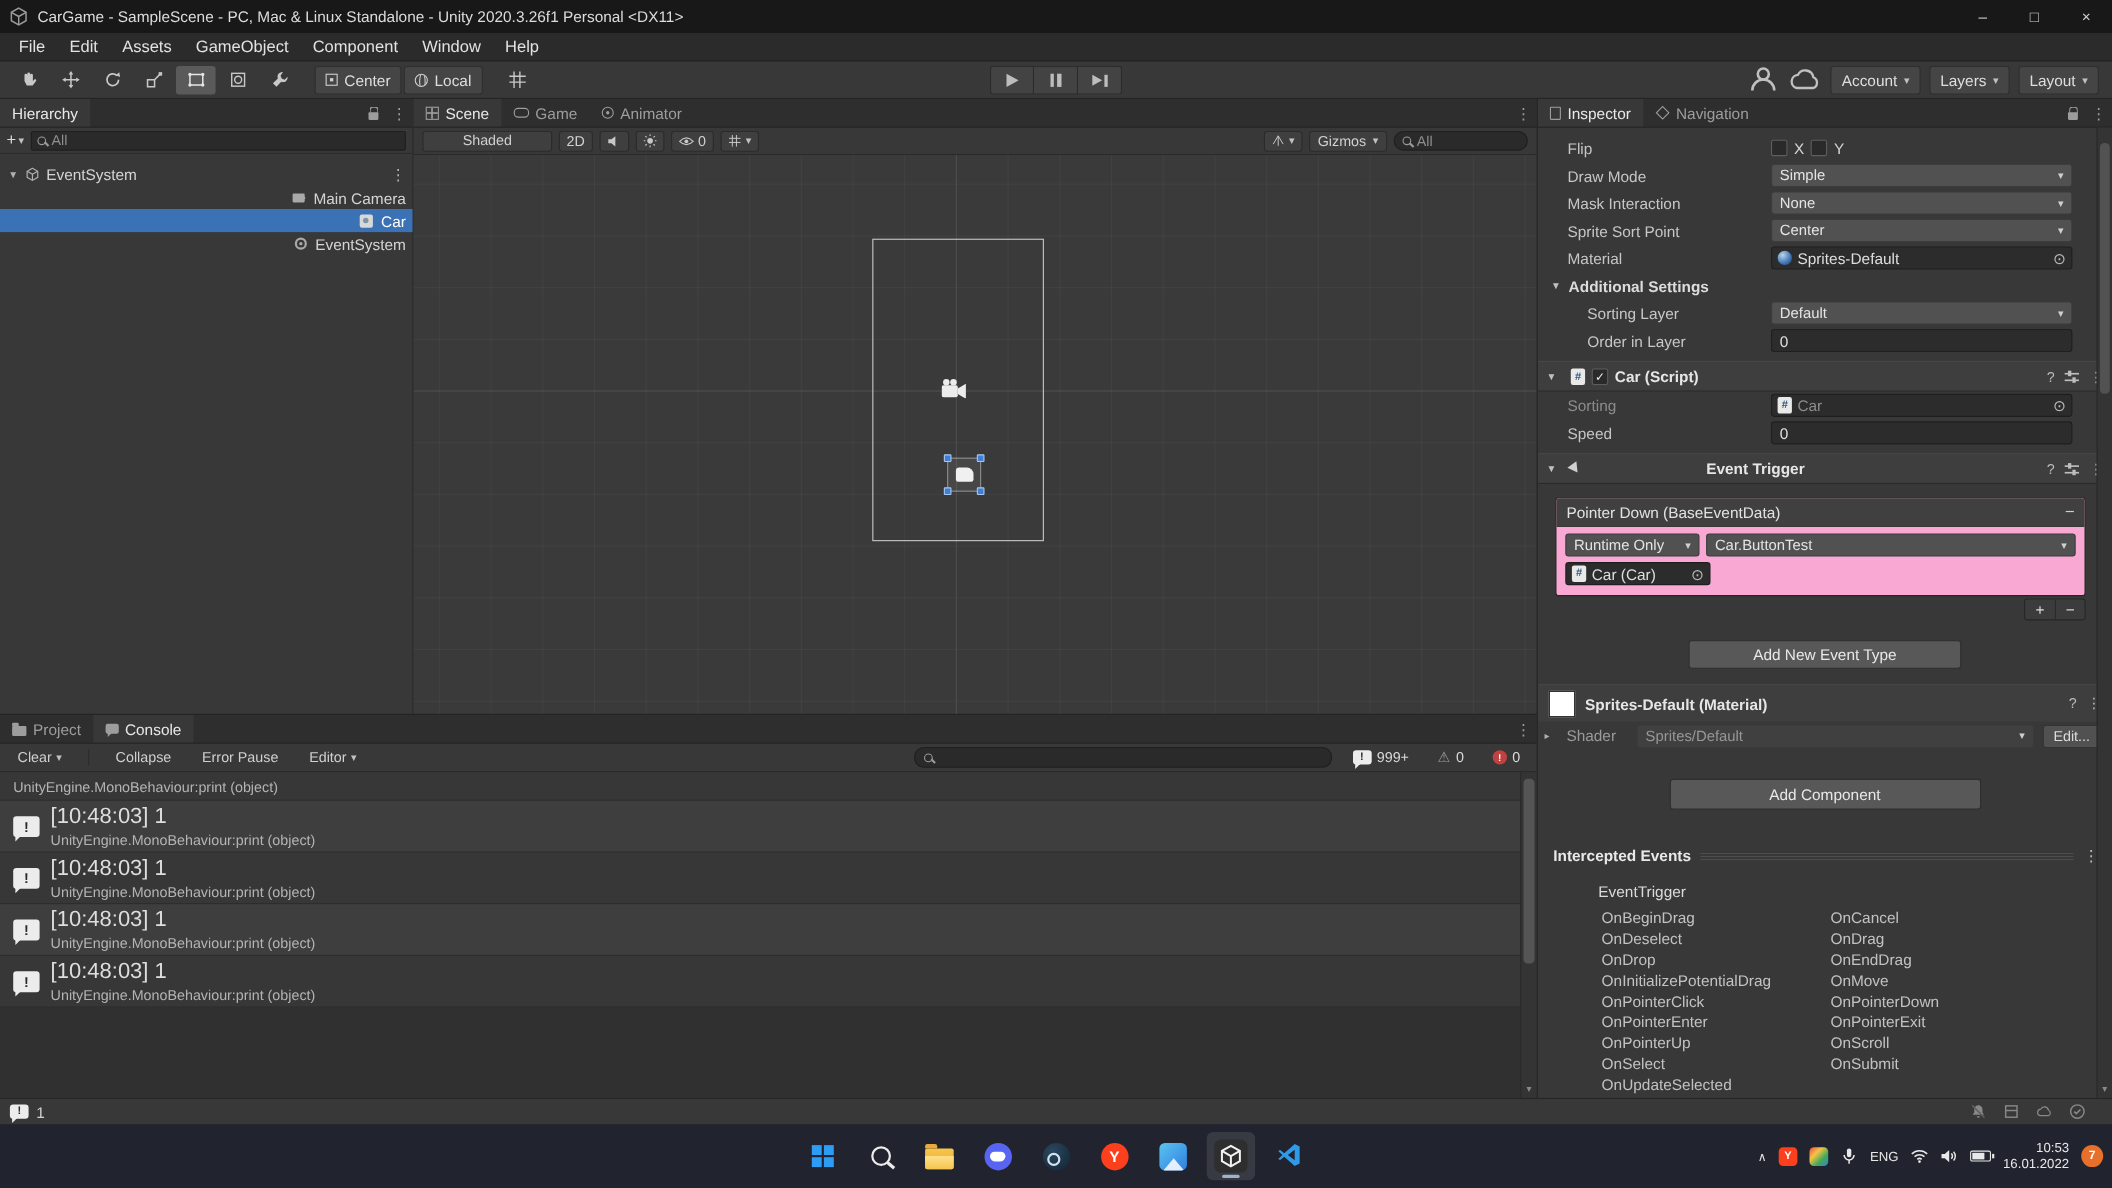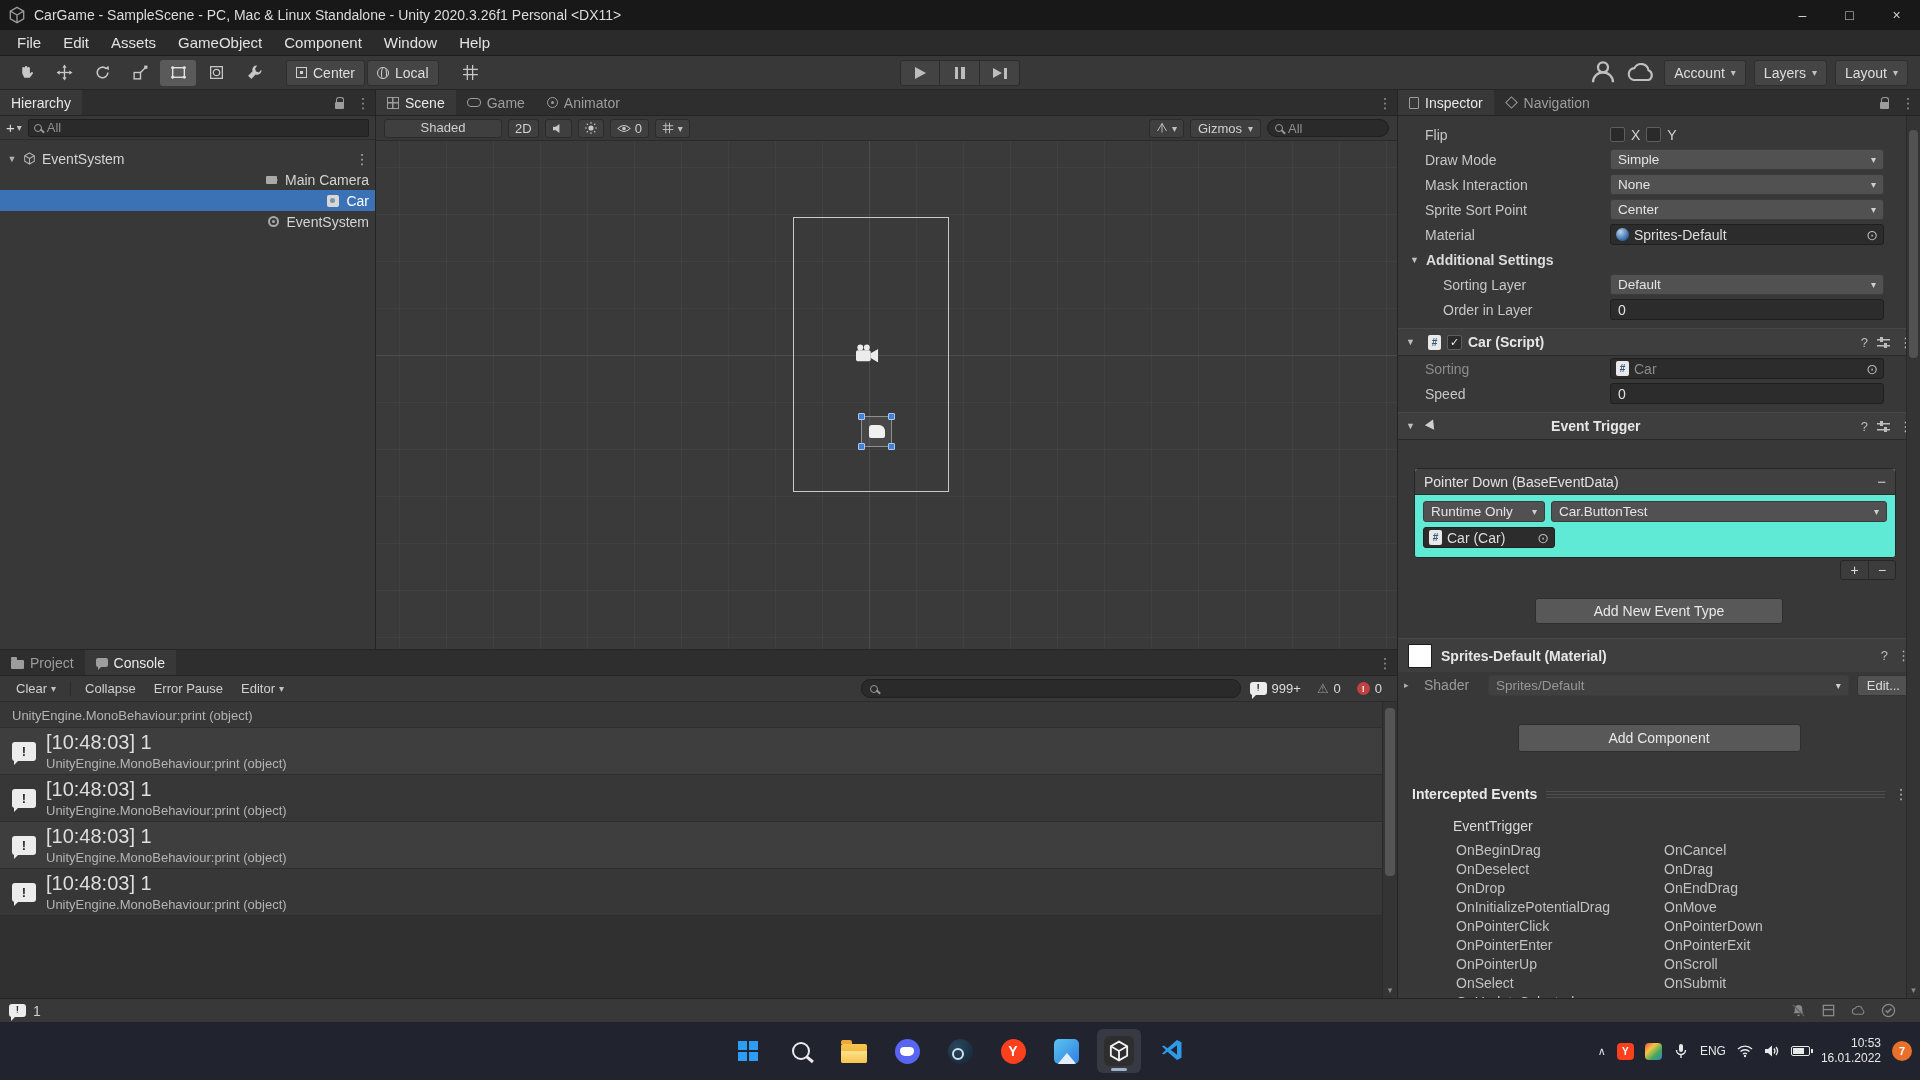--- a/index.html
+++ b/index.html
@@ -108,21 +108,21 @@
   .axis-h { position:absolute; top:214px; left:0; right:0; height:1px; background:#4c4c4c; }
   .cam-frame { position:absolute; left:417px; top:76px; width:156px; height:275px; border:1px solid #c9c9c9; }
   .cam-gizmo { position:absolute; left:480px; top:203px; width:27px; height:21px; }
   .sprite-sel { position:absolute; left:485px; top:275px; width:31px; height:31px; border:1px solid rgba(230,230,230,0.45); background:rgba(190,190,190,0.10); }
   .sprite-blob { position:absolute; left:7px; top:8px; width:16px; height:13px; background:#f0f0f0; border-radius:3px 6px 2px 2px; }
   .handle { position:absolute; width:7px; height:7px; background:#3f7fd6; border:1px solid #a9c6ef; border-radius:1px; }
   .handle.tl { left:-4px; top:-4px; } .handle.tr { right:-4px; top:-4px; }
   .handle.bl { left:-4px; bottom:-4px; } .handle.br { right:-4px; bottom:-4px; }
 
   
-  .c-toolbar { height:26px; display:flex; align-items:center; gap:2px; padding:0 8px; border-bottom:1px solid #2a2a2a; font-size:13px; color:#d0d0d0; }
+  .c-toolbar { height:26px; display:flex; align-items:center; gap:12px; padding:0 8px; border-bottom:1px solid #2a2a2a; font-size:13px; color:#d0d0d0; }
   .c-btn { padding:0 8px; height:20px; display:flex; align-items:center; gap:4px; }
   .sep { width:1px; height:15px; background:#2c2c2c; margin:0 4px; }
   .c-search { width:380px; height:19px; background:#2a2a2a; border:1px solid #1f1f1f; border-radius:9px; display:flex; align-items:center; gap:6px; padding:0 8px; }
   .badge { display:flex; align-items:center; gap:5px; padding:0 7px; color:#dcdcdc; }
   .bubble { width:17px; height:13px; background:#ececec; border-radius:3px; position:relative; color:#2b2b2b; font-size:10px; font-weight:bold; display:flex; align-items:center; justify-content:center; flex-shrink:0; }
   .bubble::after { content:""; position:absolute; left:2px; bottom:-4px; border:4px solid transparent; border-top-color:#ececec; border-left-color:#ececec; }
   .warn-ico { color:#9a9a9a; font-size:13px; }
   .err-ico { width:13px; height:13px; border-radius:50%; background:#c14141; color:#fff; font-size:9px; font-weight:bold; display:flex; align-items:center; justify-content:center; }
   .c-list { position:absolute; left:0; right:15px; top:52px; bottom:0; background:#303030; overflow:hidden; }
   .con-entry { display:flex; align-items:center; gap:10px; height:47px; padding:0 12px; border-bottom:1px solid #2d2d2d; }
@@ -154,21 +154,21 @@
   .scripticon { width:13px; height:15px; background:#e9e9e9; border-radius:2px; color:#30597f; font-size:10px; font-weight:bold; display:flex; align-items:center; justify-content:center; flex-shrink:0; }
   .foldrow { font-weight:bold; color:#dcdcdc; padding-left:12px; }
   .foldrow .fold, .comp .fold { width:16px; font-size:9px; color:#c0c0c0; }
   .comp { display:flex; align-items:center; height:28px; border-top:1px solid #484848; border-bottom:1px solid #2a2a2a; background:#3e3e3e; padding:0 8px; gap:6px; margin-top:6px; }
   .comp .ctitle { font-weight:bold; color:#e6e6e6; font-size:14px; }
   .comp-right { margin-left:auto; display:flex; align-items:center; gap:9px; color:#bdbdbd; font-size:13px; }
   .preset-ico { width:13px; height:11px; background:linear-gradient(#bdbdbd,#bdbdbd) 0 2px/13px 1.5px no-repeat, linear-gradient(#bdbdbd,#bdbdbd) 0 8px/13px 1.5px no-repeat; position:relative; }
   .preset-ico::after { content:""; position:absolute; left:3px; top:0; width:3px; height:5px; background:#bdbdbd; }
   .preset-ico::before { content:""; position:absolute; right:3px; bottom:0; width:3px; height:5px; background:#bdbdbd; }
   .ptr-ico { width:0; height:0; border:5px solid transparent; border-top:9px solid #d0d0d0; transform:rotate(-35deg); margin-top:4px; }
-  .et-box { margin:28px 24px 0 16px; border:1px solid #262626; border-radius:3px; background:#5eead4; }
+  .et-box { margin:12px 24px 0 16px; border:1px solid #262626; border-radius:3px; background:#f9a8d4; }
   .et-head { height:26px; display:flex; align-items:center; padding:0 9px; border-bottom:1px solid #2e2e2e; background:#404040; color:#e2e2e2; font-size:14px; border-radius:3px 3px 0 0; }
   .et-minus { margin-left:auto; color:#cfcfcf; font-size:15px; }
   .et-body { padding:6px 8px 9px; }
   .et-row1 { display:flex; gap:6px; }
   .dd.smallfix { flex:0 0 122px; }
   .et-row2 { margin-top:5px; display:flex; }
   .objfield.target { flex:0 0 132px; }
   .et-foot { display:flex; justify-content:flex-end; margin:2px 24px 0 0; }
   .pm { display:flex; border:1px solid #262626; background:#3c3c3c; border-radius:3px; overflow:hidden; }
   .pm .pmb { width:27px; height:18px; display:flex; align-items:center; justify-content:center; color:#ddd; font-size:14px; }

